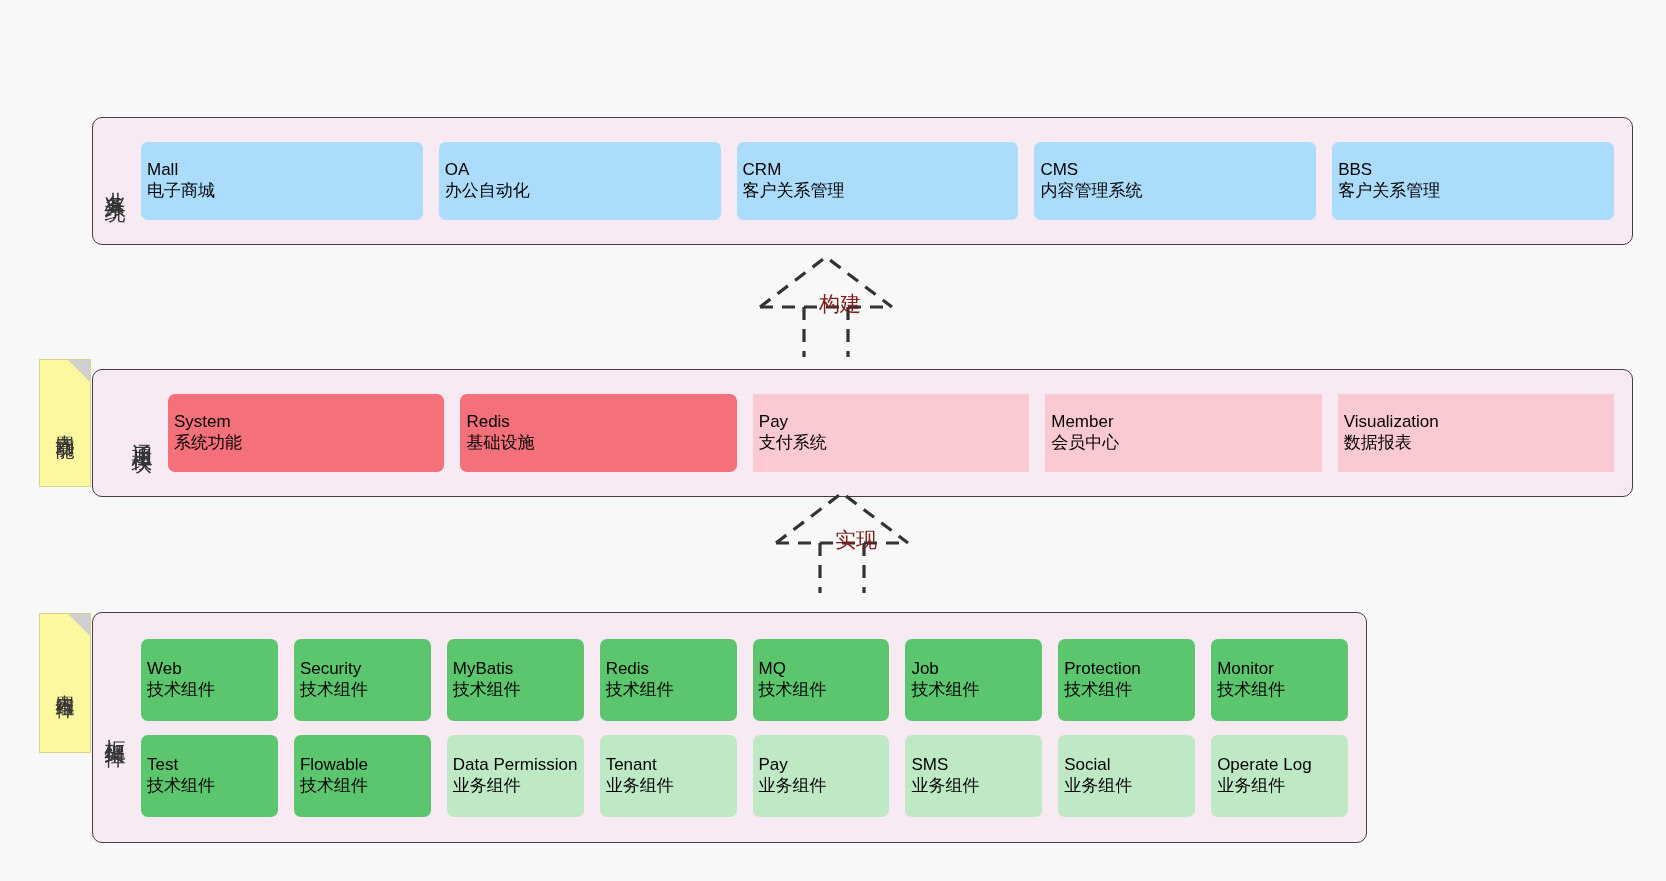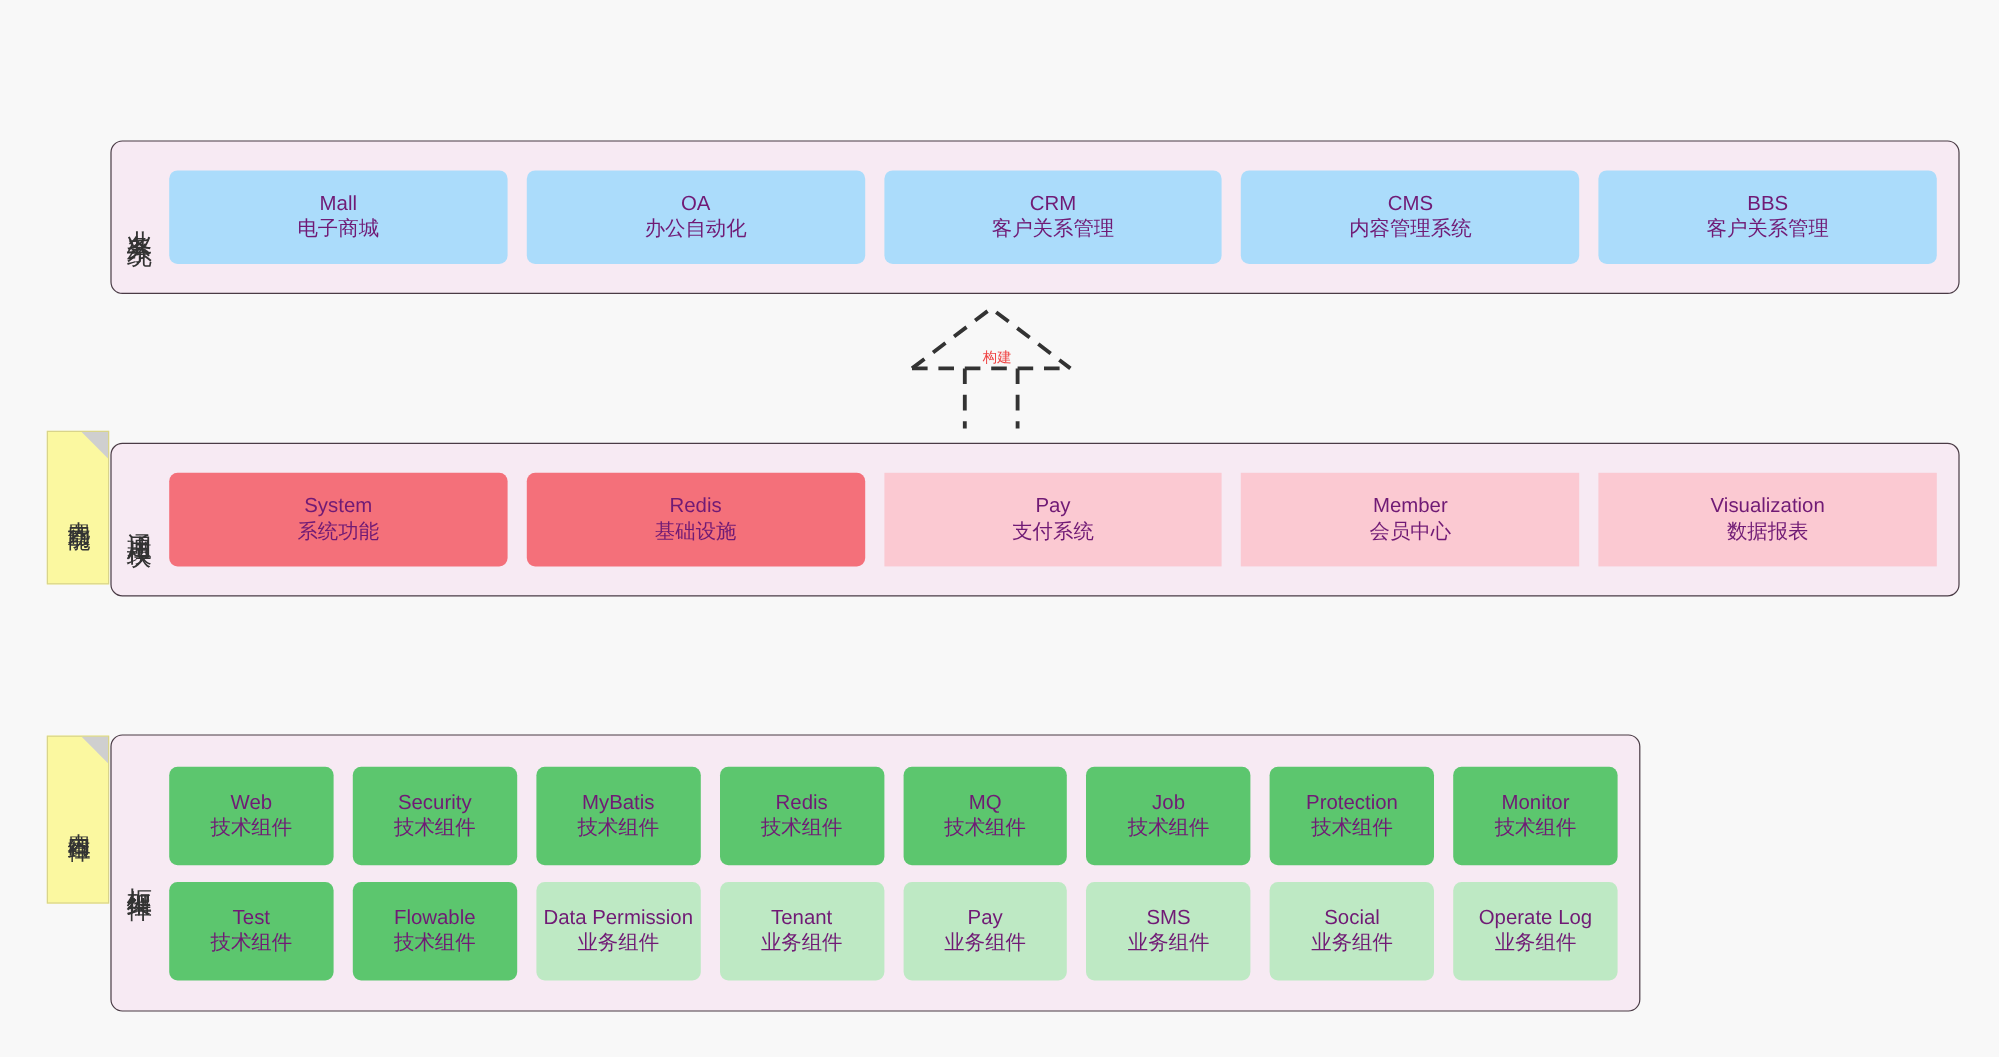--- a/index.html
+++ b/index.html
@@ -27,21 +27,21 @@
     position: absolute;
     box-sizing: border-box;
     background: #f7eaf3;
     border: 1.6px solid #4a3b45;
     border-radius: 10px;
     display: flex;
     flex-direction: row;
     align-items: stretch;
   }
   .layer-business { left: 92px;  top: 117px; width: 1541px; height: 128px; }
-  .layer-common   { left: 92px;  top: 369px; width: 1541px; height: 128px; }
+  .layer-common   { left: 92px;  top: 369px; width: 1541px; height: 128px; padding-left: 27px; }
   .layer-framework{ left: 92px;  top: 612px; width: 1275px; height: 231px; }
 
   
   .layer-label {
     flex: 0 0 auto;
     width: 44px;
     display: flex;
     align-items: center;
     justify-content: center;
     writing-mode: vertical-rl;
@@ -67,26 +67,26 @@
     flex-direction: row;
     gap: 16px;
   }
 
   
   .node {
     flex: 1 1 0;
     box-sizing: border-box;
     display: flex;
     flex-direction: column;
-    align-items: center;
+    align-items: flex-start;
     justify-content: center;
     text-align: center;
     line-height: 1.22;
     font-size: 17px;
-    color: #701a75;
+    color: #000000;
     padding: 4px 6px;
     min-width: 0;
   }
   .node .t1 { white-space: normal; }
   .node .t2 { white-space: nowrap; }
 
   .node.h-biz   { height: 78px; border-radius: 7px; }
   .node.h-mod   { height: 78px; border-radius: 0px; }
   .node.h-mod.rounded { border-radius: 7px; }
   .node.h-comp  { height: 82px; border-radius: 7px; }
@@ -130,22 +130,22 @@
   .arrow-wrap {
     position: absolute;
     width: 200px;
     height: 110px;
   }
   .arrow-build  { left: 742px; top: 252px; }
   .arrow-impl   { left: 758px; top: 488px; }
   .arrow-wrap svg { display: block; width: 100%; height: 100%; }
   .arrow-label {
     position: absolute;
-    font-size: 12px;
-    color: #ef4444;
+    font-size: 21px;
+    color: #7f1d1d;
     background: transparent;
     white-space: nowrap;
     user-select: none;
   }
   .arrow-build .arrow-label  { left: 77px;  top: 38px; }
   .arrow-impl  .arrow-label  { left: 77px;  top: 38px; }
 </style>
 </head>
 <body>
 
@@ -215,20 +215,29 @@
           <span class="t2">会员中心</span>
         </div>
         <div class="node h-mod fill-pink">
           <span class="t1">Visualization</span>
           <span class="t2">数据报表</span>
         </div>
       </div>
     </div>
   </div>
 
+  <div class="arrow-wrap arrow-impl">
+    <svg viewBox="0 0 200 110" xmlns="http://www.w3.org/2000/svg" aria-hidden="true">
+      <polyline points="18,55 84,5 150,55" fill="none" stroke="#333333" stroke-width="3.2" stroke-dasharray="13,9" stroke-linecap="butt"></polyline>
+      <line x1="18" y1="55" x2="150" y2="55" stroke="#333333" stroke-width="3.2" stroke-dasharray="13,9"></line>
+      <line x1="62" y1="55" x2="62" y2="105" stroke="#333333" stroke-width="3.2" stroke-dasharray="13,9"></line>
+      <line x1="106" y1="55" x2="106" y2="105" stroke="#333333" stroke-width="3.2" stroke-dasharray="13,9"></line>
+    </svg>
+    <span class="arrow-label">实现</span>
+  </div>
 
   <div class="note note-components">
     <span class="fold"></span>
     <span>内置组件</span>
   </div>
 
   <div class="layer layer-framework">
     <div class="layer-label">框架组件</div>
     <div class="layer-body">
 

